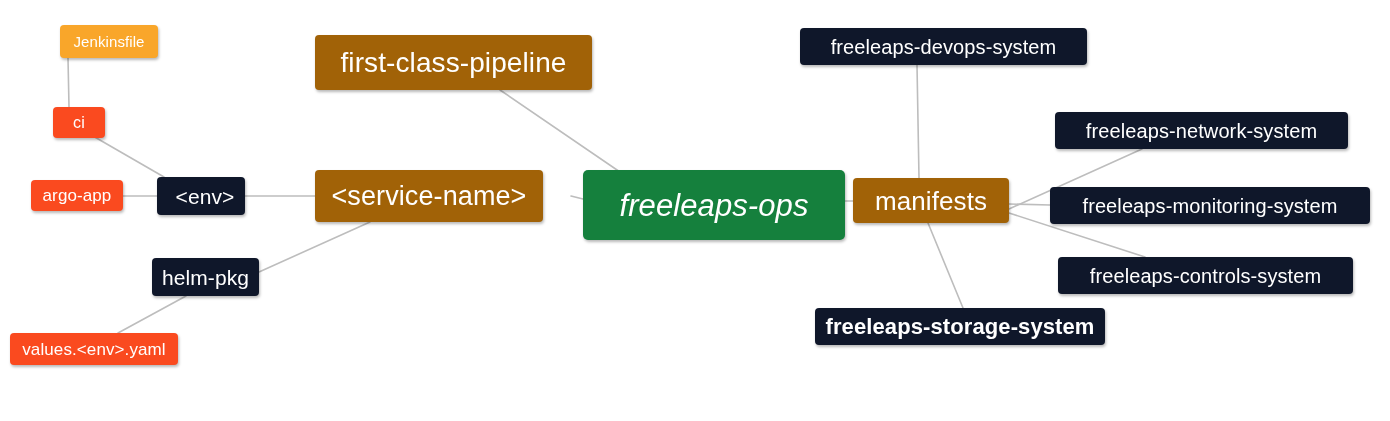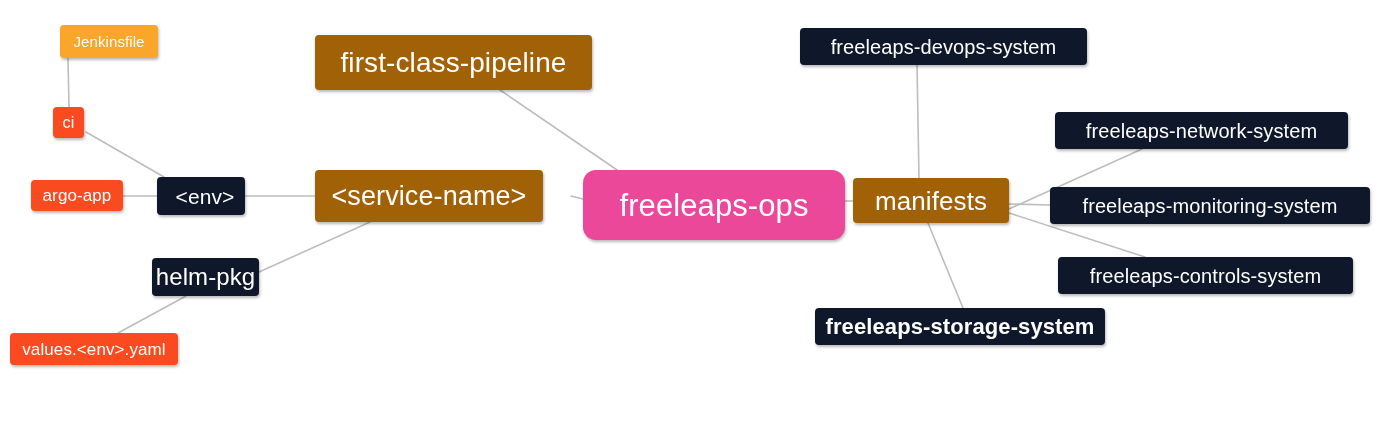--- a/index.html
+++ b/index.html
@@ -37,22 +37,23 @@
     border-radius: 4px;
     white-space: nowrap;
     line-height: 1;
     letter-spacing: 0.1px;
     box-shadow: 1px 2px 3px rgba(0,0,0,0.28);
     z-index: 2;
     cursor: pointer;
     user-select: none;
   }
   .n-root {
-    background: #ec4899;
-    border-radius: 13px;
+    background: #15803d;
+    border-radius: 5px;
+    font-style: italic;
   }
   .n-blue   { background: #a16207; }
   .n-green  { background: #0f172a; }
   .n-red    { background: #fa4a1f; }
   .n-orange { background: #f9a62a; }
 </style>
 </head>
 <body>
 
 <div id="mindmap">
@@ -71,23 +72,23 @@
       <line x1="1009" y1="204" x2="1050" y2="205" stroke="#bdbdbd" stroke-width="1.6" stroke-linecap="round"></line>
       <line x1="1009" y1="213" x2="1145" y2="257" stroke="#bdbdbd" stroke-width="1.6" stroke-linecap="round"></line>
       <line x1="928" y1="223" x2="963" y2="308" stroke="#bdbdbd" stroke-width="1.6" stroke-linecap="round"></line>
     </svg>
   <div id="node-layer">
       <div class="node n-root" style="left: 583px; top: 170px; width: 262px; height: 70px; font-size: 31px;">freeleaps-ops</div>
       <div class="node n-blue" style="left: 315px; top: 170px; width: 228px; height: 52px; font-size: 27px;">&lt;service-name&gt;</div>
       <div class="node n-blue" style="left: 315px; top: 35px; width: 277px; height: 55px; font-size: 28px;">first-class-pipeline</div>
       <div class="node n-blue" style="left: 853px; top: 178px; width: 156px; height: 45px; font-size: 26px;">manifests</div>
       <div class="node n-green" style="left: 157px; top: 177px; width: 88px; height: 38px; font-size: 21px; padding-left: 8px;">&lt;env&gt;</div>
-      <div class="node n-green" style="left: 152px; top: 258px; width: 107px; height: 38px; font-size: 24px; text-align: center;">helm-pkg</div>
+      <div class="node n-green" style="left: 152px; top: 258px; width: 107px; height: 38px; font-size: 21px; text-align: center;">helm-pkg</div>
       <div class="node n-red" style="left: 31px; top: 180px; width: 92px; height: 31px; font-size: 17px;">argo-app</div>
-      <div class="node n-red" style="left: 53px; top: 107px; width: 31px; height: 31px; font-size: 16px;">ci</div>
+      <div class="node n-red" style="left: 53px; top: 107px; width: 52px; height: 31px; font-size: 16px;">ci</div>
       <div class="node n-red" style="left: 10px; top: 333px; width: 168px; height: 32px; font-size: 17px;">values.&lt;env&gt;.yaml</div>
       <div class="node n-orange" style="left: 20px; top: 25px; width: 98px; height: 33px; font-size: 15px; margin-left: 40px;">Jenkinsfile</div>
       <div class="node n-green" style="left: 800px; top: 28px; width: 287px; height: 37px; font-size: 20px;">freeleaps-devops-system</div>
       <div class="node n-green" style="left: 1055px; top: 112px; width: 293px; height: 37px; font-size: 20px;">freeleaps-network-system</div>
       <div class="node n-green" style="left: 1050px; top: 187px; width: 320px; height: 37px; font-size: 20px;">freeleaps-monitoring-system</div>
       <div class="node n-green" style="left: 1058px; top: 257px; width: 295px; height: 37px; font-size: 20px; text-align: right;">freeleaps-controls-system</div>
       <div class="node n-green" style="left: 815px; top: 308px; width: 290px; height: 37px; font-size: 22px; font-weight: bold;">freeleaps-storage-system</div>
     </div>
 </div>
 

